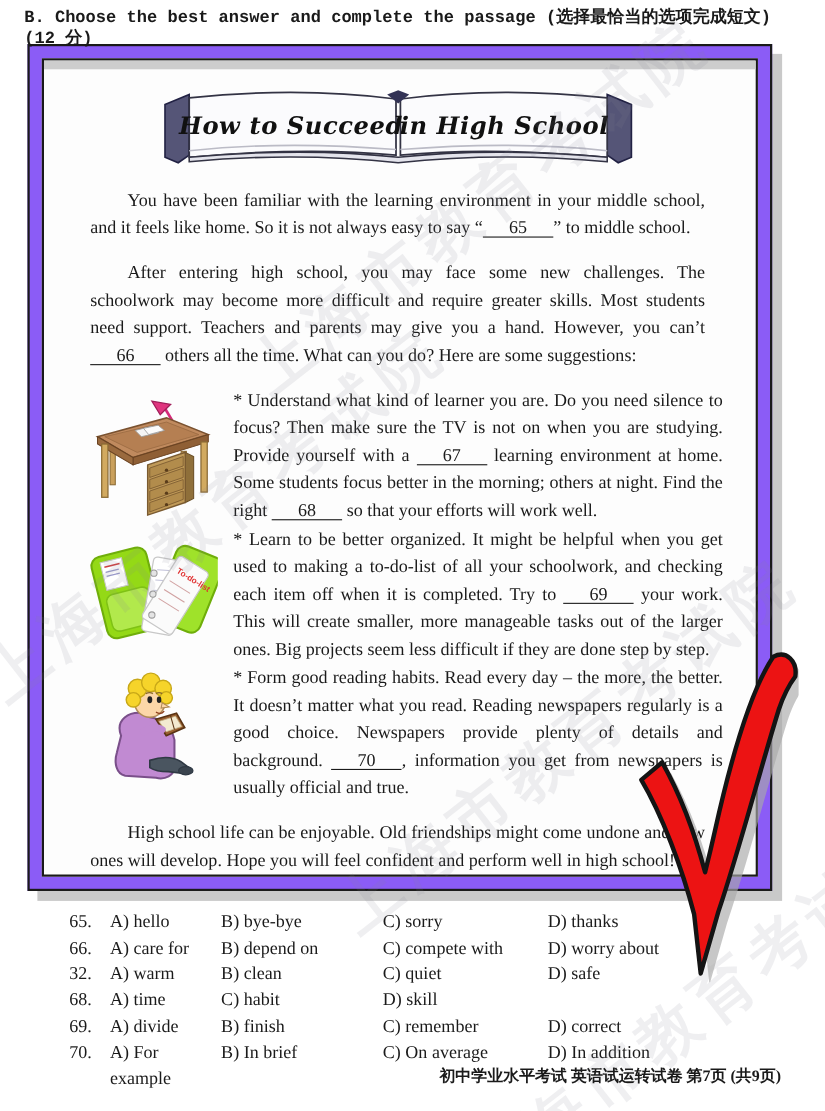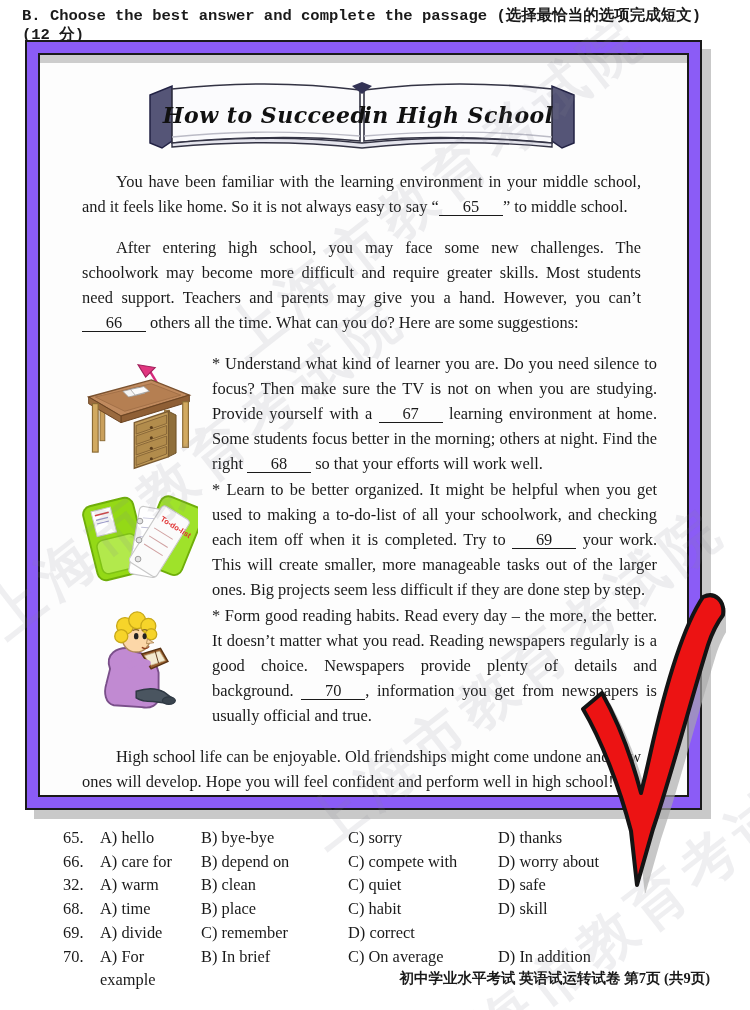--- a/index.html
+++ b/index.html
@@ -230,27 +230,27 @@
   <div class="q-row">
     <span>32.</span>
     <span>A) warm</span>
     <span>B) clean</span>
     <span>C) quiet</span>
     <span>D) safe</span>
   </div>
   <div class="q-row">
     <span>68.</span>
     <span>A) time</span>
-    <span>B) place</span>
     <span>C) habit</span>
     <span>D) skill</span>
   </div>
   <div class="q-row">
     <span>69.</span>
     <span>A) divide</span>
+    <span>B) finish</span>
     <span>C) remember</span>
     <span>D) correct</span>
   </div>
   <div class="q-row">
     <span>70.</span>
     <span>A) For example</span>
     <span>B) In brief</span>
     <span>C) On average</span>
     <span>D) In addition</span>
   </div>

